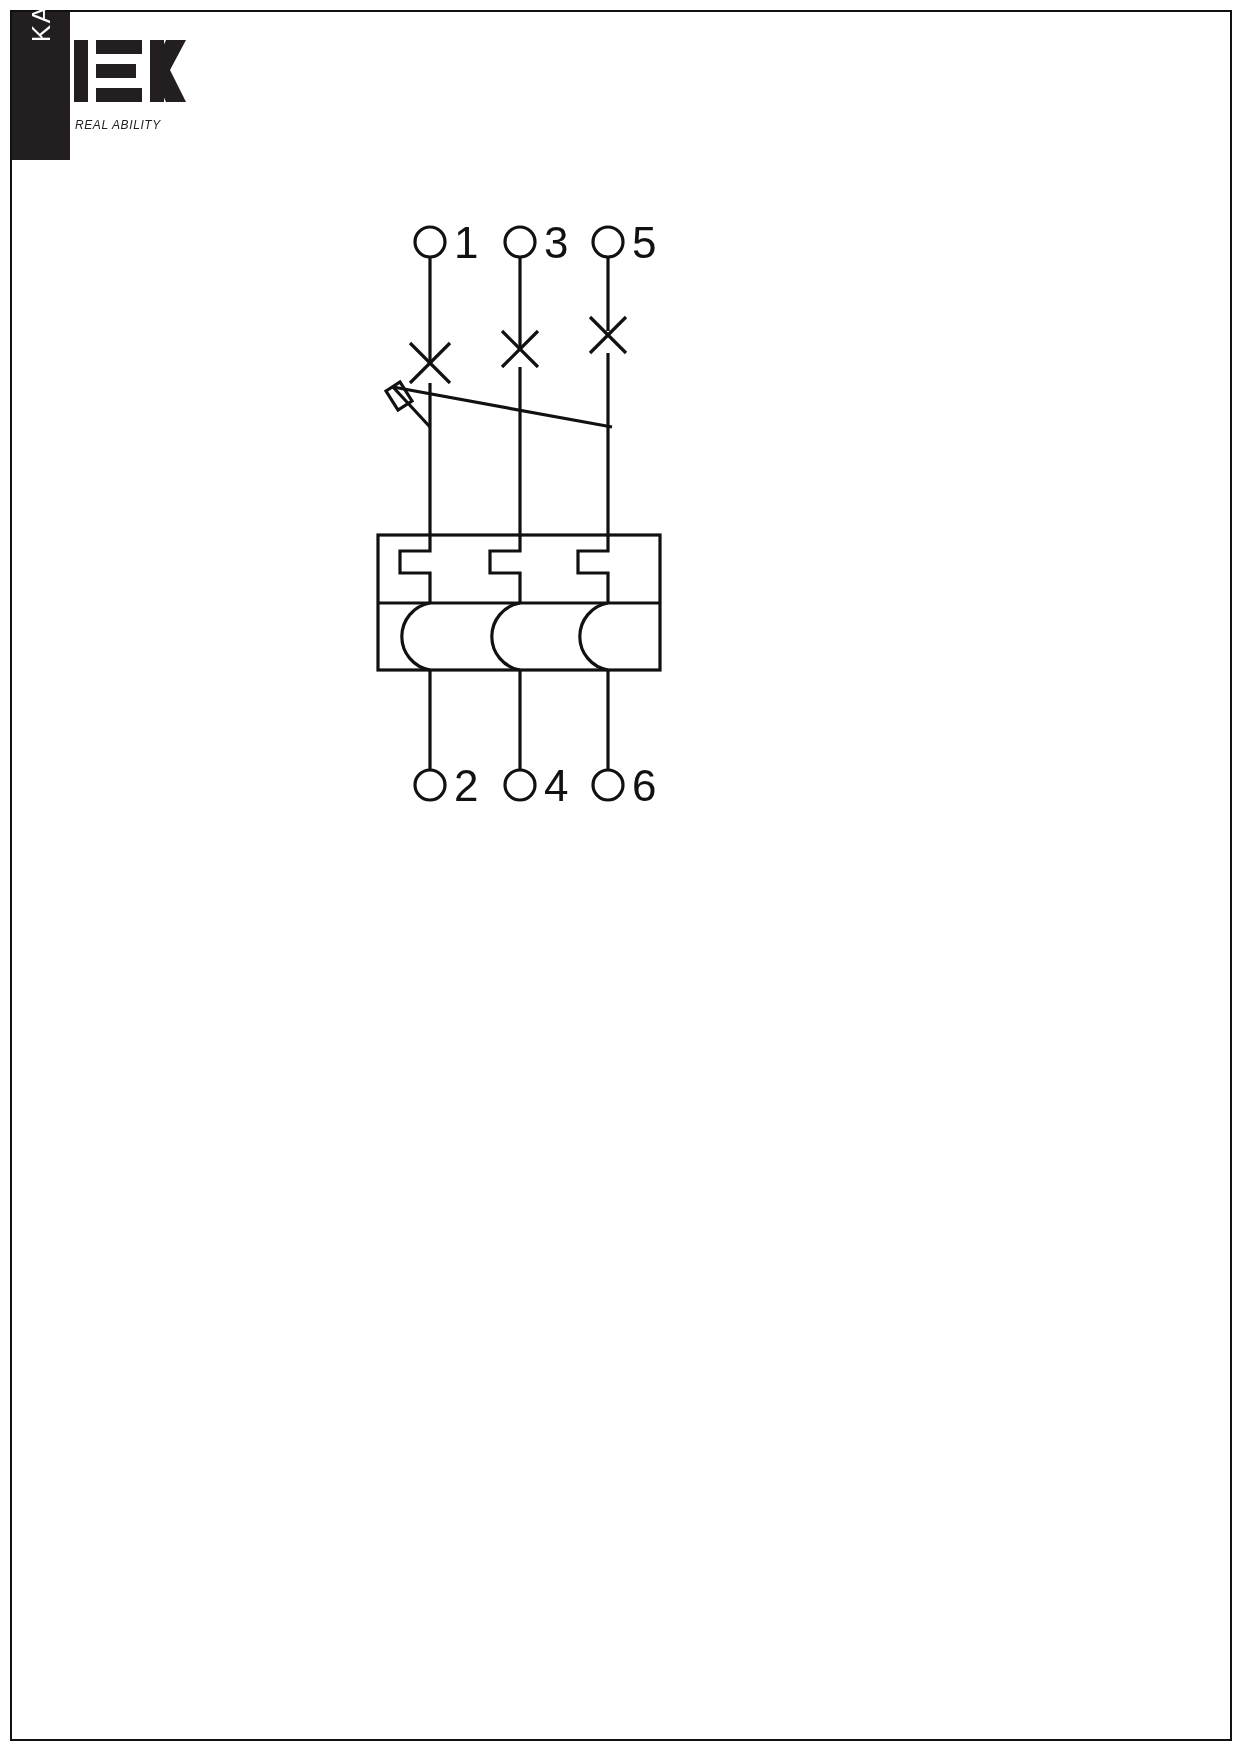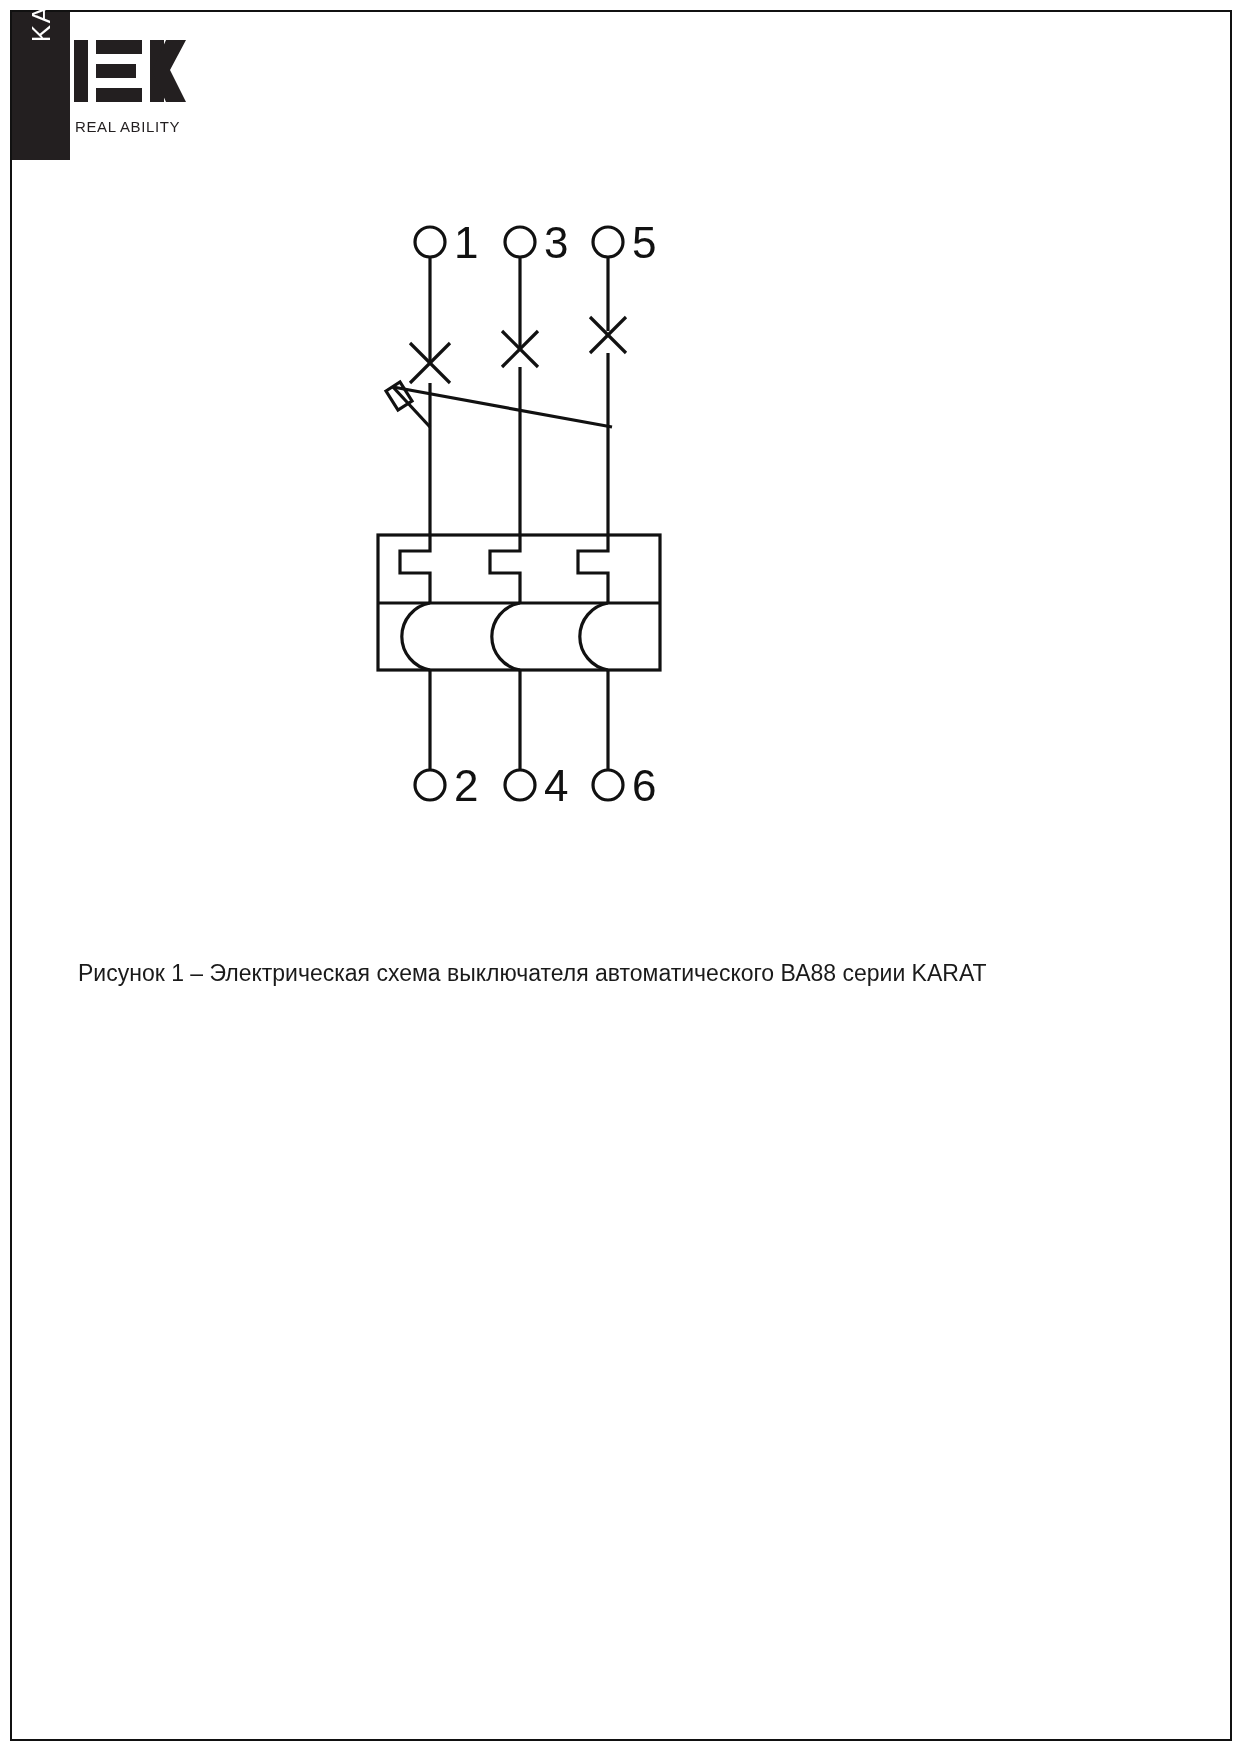--- a/index.html
+++ b/index.html
@@ -67,24 +67,25 @@
     position: absolute;
     left: 62px;
     top: 28px;
     width: 120px;
     height: 62px;
   }
   #brand-tagline {
     position: absolute;
     left: 63px;
     top: 106px;
-    font-size: 15px;
+    font-size: 12px;
     letter-spacing: 0.6px;
     color: #231f20;
     font-family: "Liberation Sans", sans-serif;
+    font-style: italic;
   }
 
   
   #schematic {
     position: absolute;
     left: 330px;
     top: 195px;
     width: 400px;
     height: 640px;
   }
@@ -206,16 +207,15 @@
         <text x="214" y="63">3</text>
         <text x="302" y="63">5</text>
         <text x="124" y="606">2</text>
         <text x="214" y="606">4</text>
         <text x="302" y="606">6</text>
       </g>
     </svg>
   </div>
 
   <div id="caption">
-    <span class="line1">Рисунок 1 – Электрическая схема выключателя автоматического ВА88 серии KARAT</span>
   </div>
 
 </div>
 
 </body></html>

